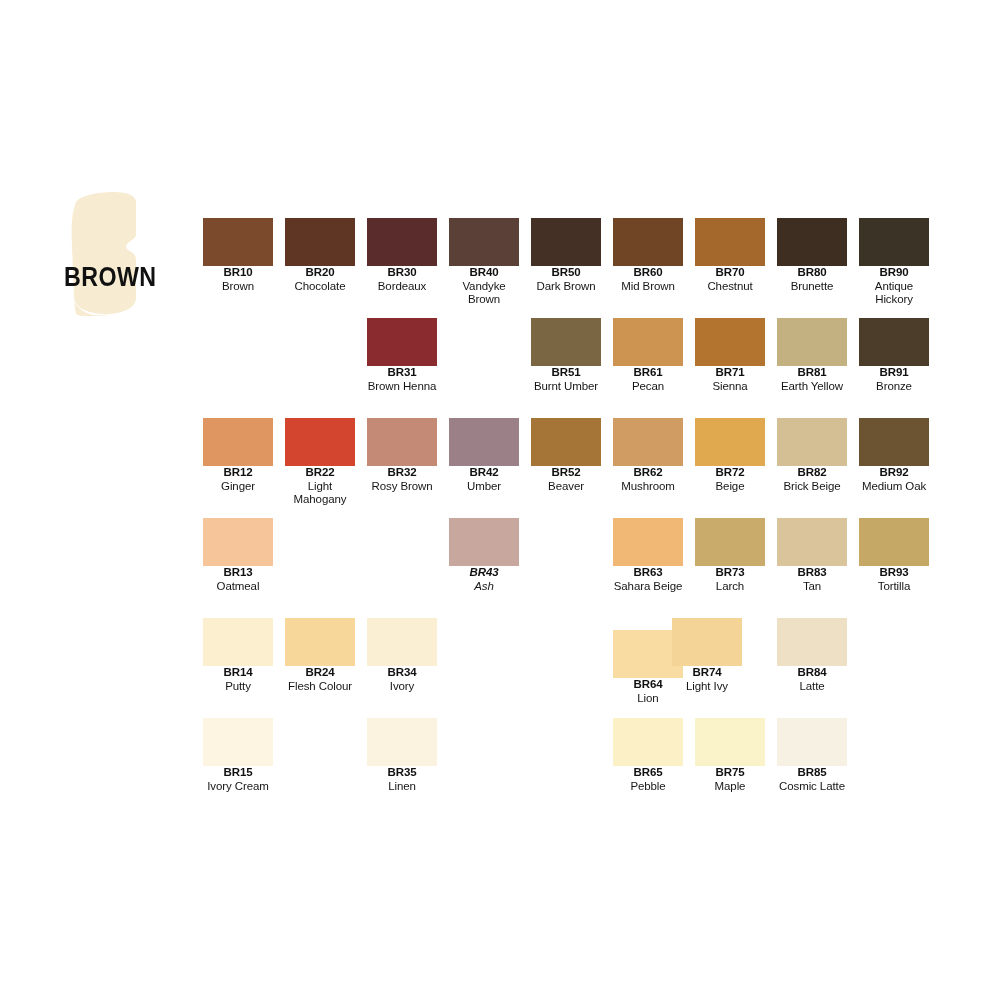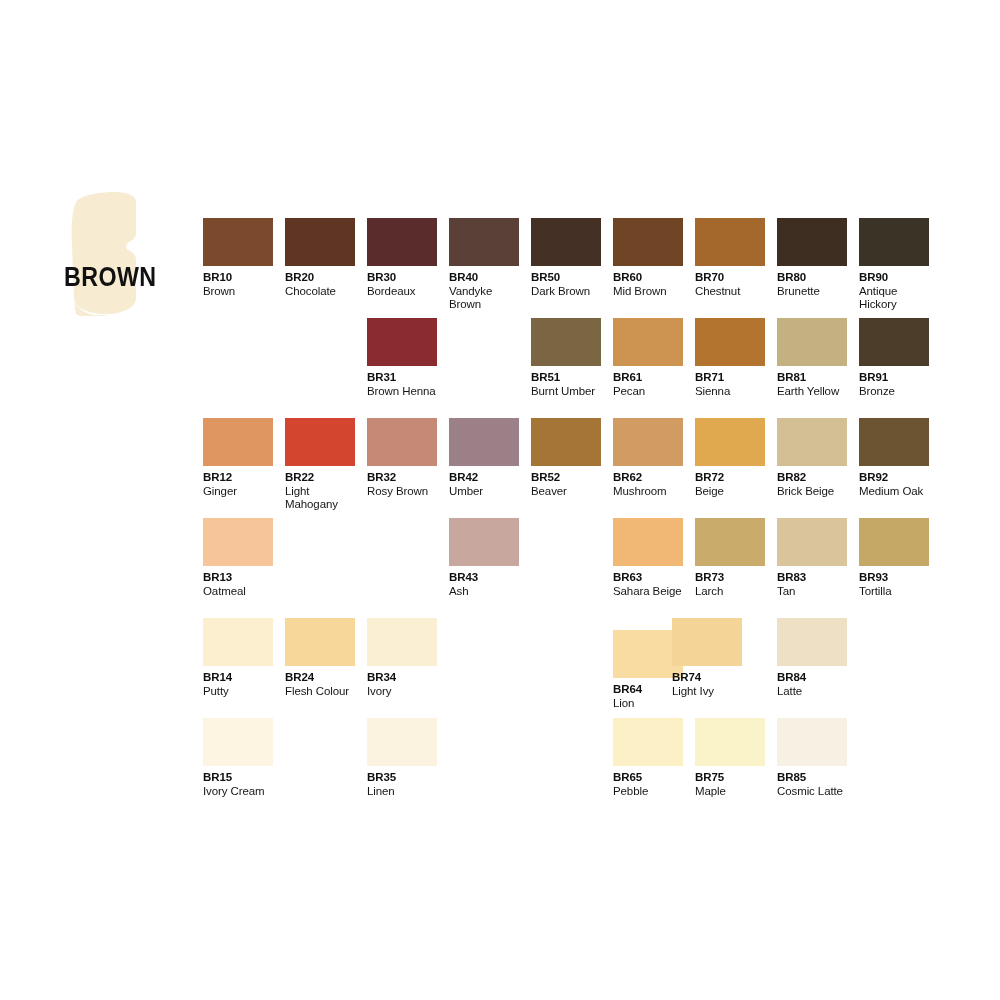--- a/index.html
+++ b/index.html
@@ -64,21 +64,21 @@
   .cell {
     position: absolute;
     width: 70px;
   }
   .chip {
     width: 70px;
     height: 48px;
     display: block;
   }
   .chip-label {
-    margin-top: 5px;
+    text-align: center;
     line-height: 1.18;
   }
   .chip-code {
     font-size: 11.5px;
     font-weight: bold;
     color: #101010;
     display: block;
     letter-spacing: -0.1px;
   }
   .chip-name {
@@ -274,21 +274,21 @@
           <span class="chip-name">Medium Oak</span>
         </div>
       </div>
       <div class="cell" style="left: 0px; top: 300px;">
         <div class="chip" style="width: 70px; height: 48px; background: rgb(246, 197, 153);"></div>
         <div class="chip-label">
           <span class="chip-code">BR13</span>
           <span class="chip-name">Oatmeal</span>
         </div>
       </div>
-      <div class="cell" style="left: 246px; top: 300px;">
+      <div class="cell" style="left: 246px; top: 300px; font-style: italic;">
         <div class="chip" style="width: 70px; height: 48px; background: rgb(200, 167, 159);"></div>
         <div class="chip-label">
           <span class="chip-code">BR43</span>
           <span class="chip-name">Ash</span>
         </div>
       </div>
       <div class="cell" style="left: 410px; top: 300px;">
         <div class="chip" style="width: 70px; height: 48px; background: rgb(240, 184, 116);"></div>
         <div class="chip-label">
           <span class="chip-code">BR63</span>

